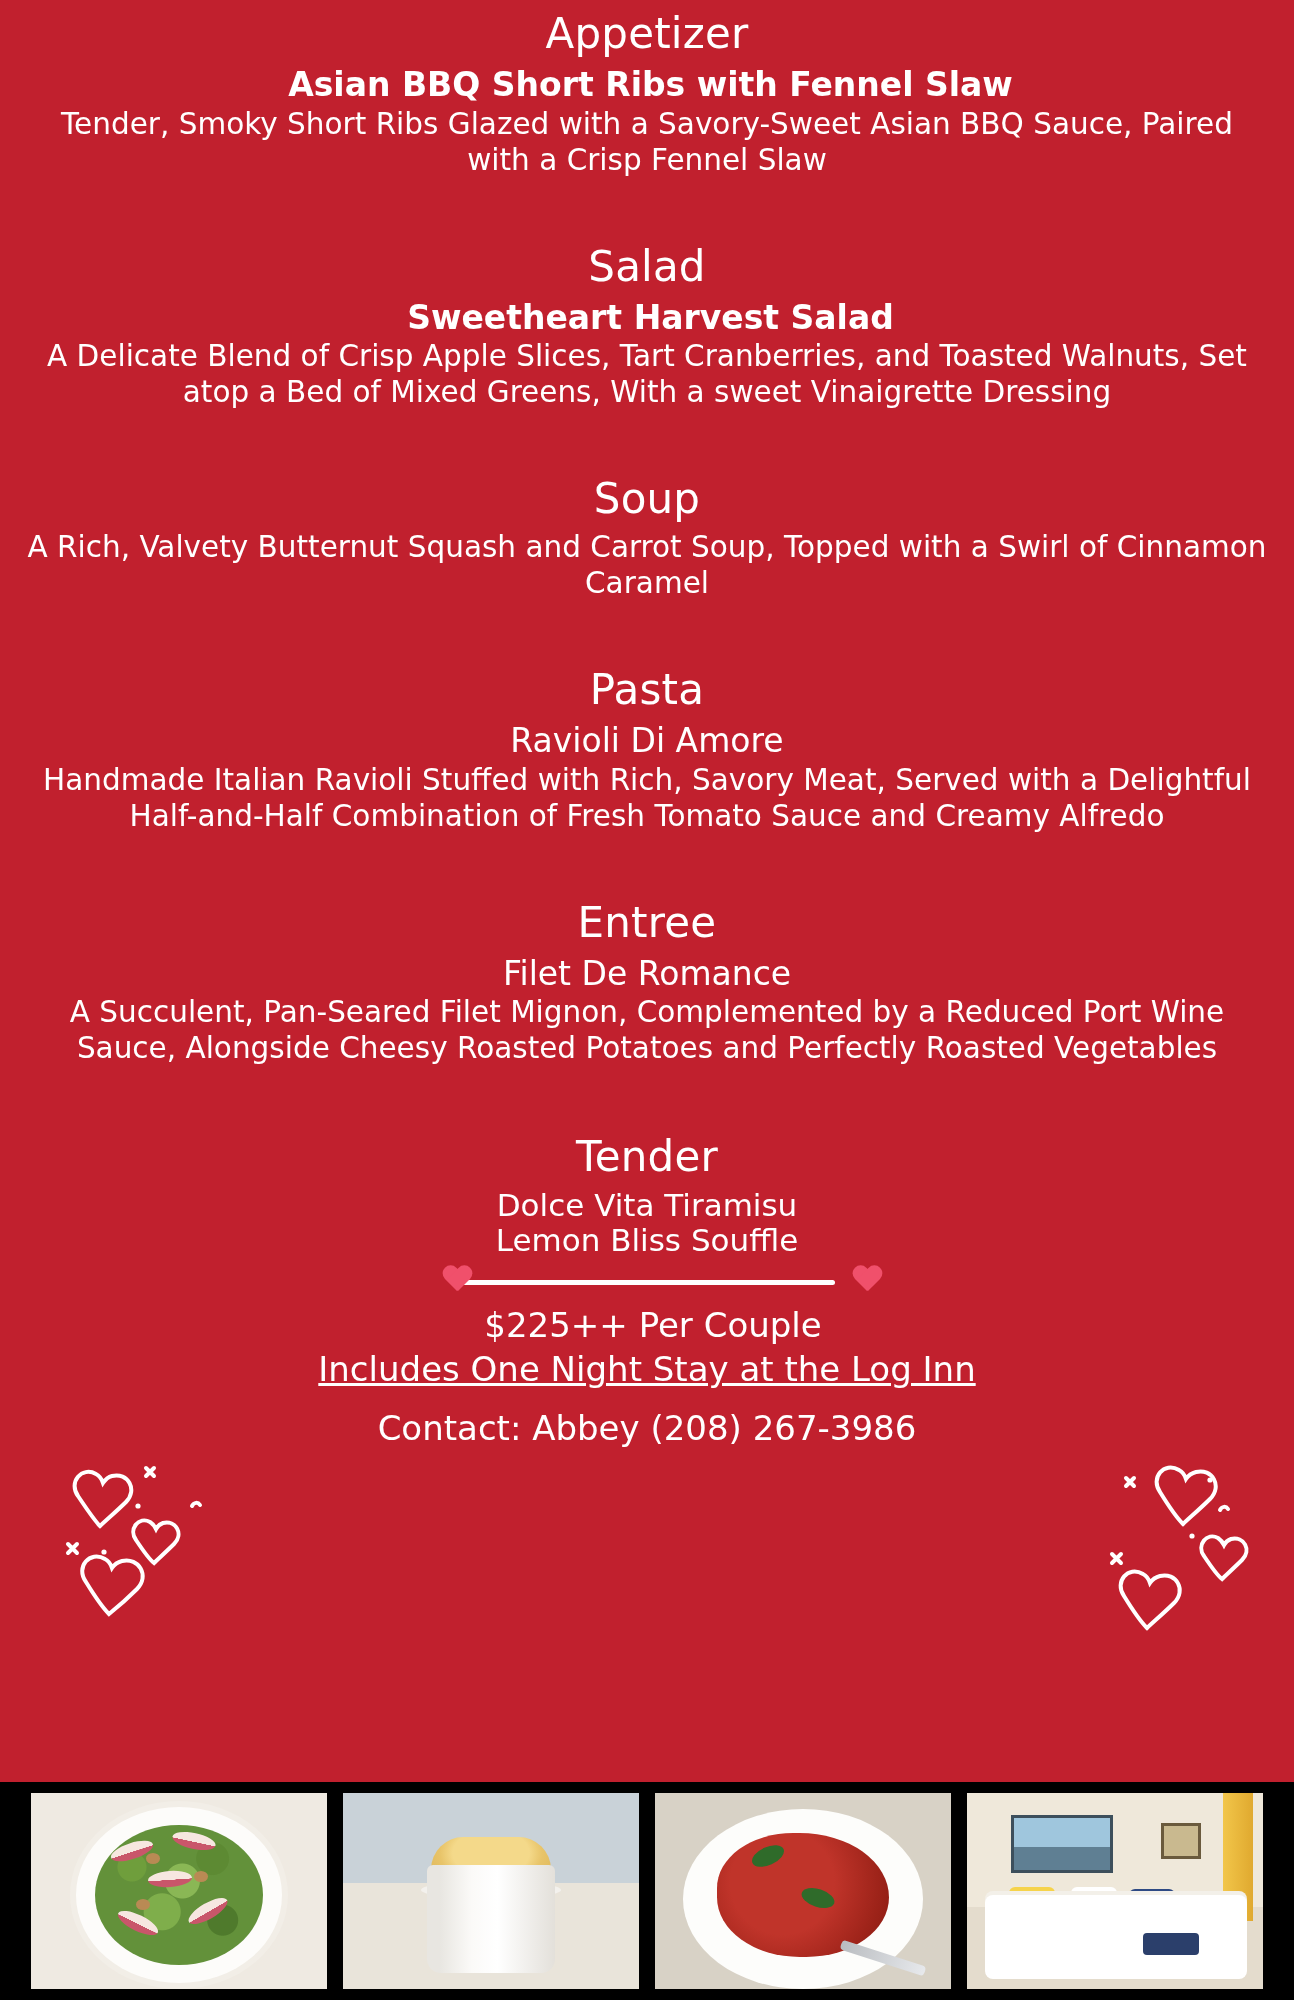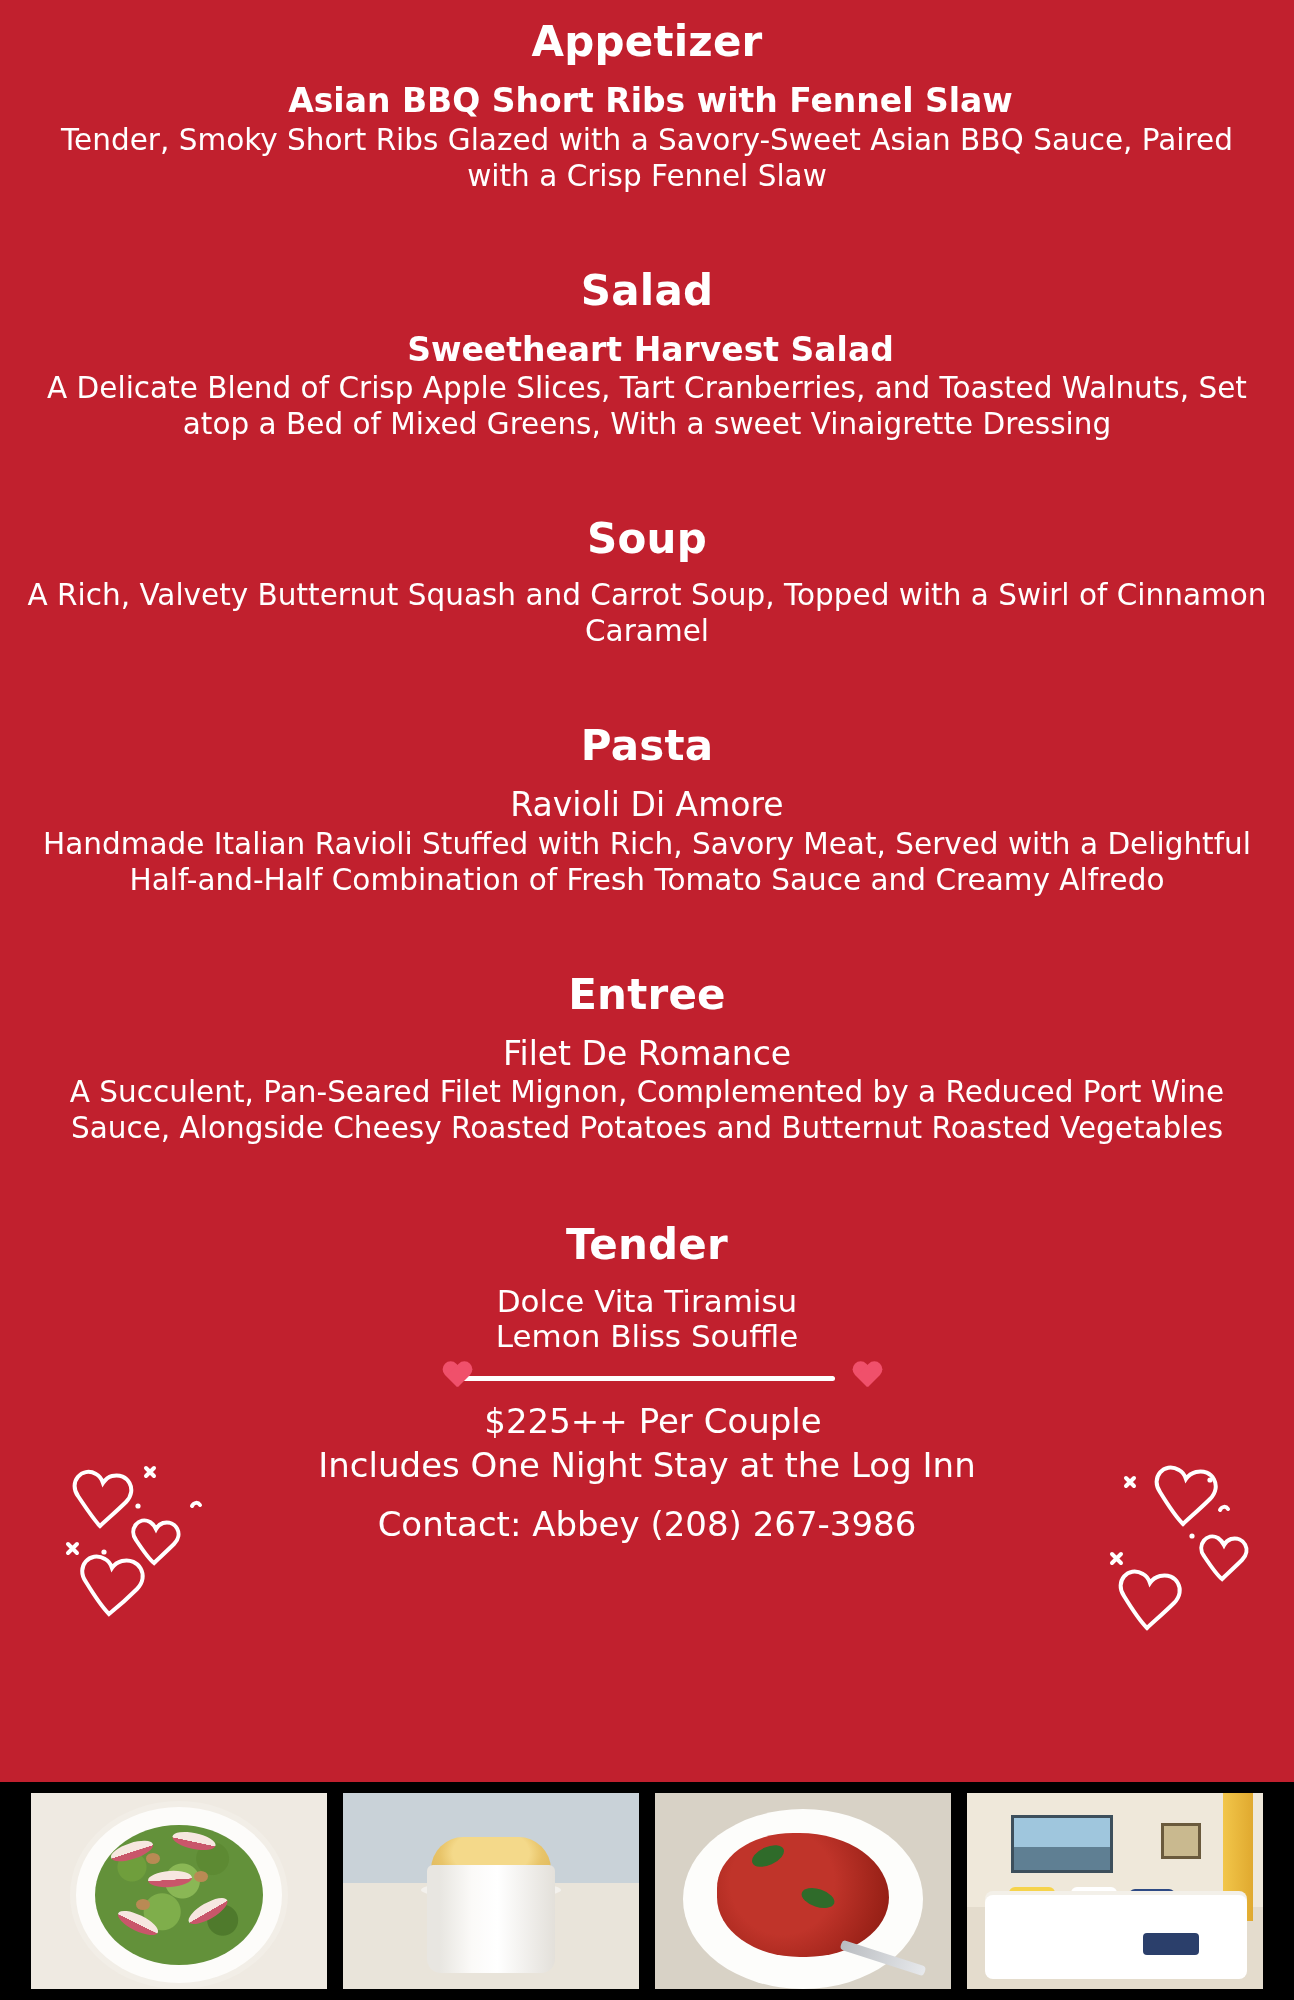--- a/index.html
+++ b/index.html
@@ -21,24 +21,24 @@
     padding-top: 2px;
     box-sizing: border-box;
   }
   .course {
     text-align: center;
     margin: 0 auto;
     width: 1294px;
   }
   .course-title {
     font-size: 42px;
-    font-weight: bold;
+    font-weight: normal;
     line-height: 1.12;
     letter-spacing: 0.2px;
-    margin: 16px;
+    margin: 8px;
   }
   .dish-name {
     font-size: 33px;
     line-height: 1.2;
     margin: 2px 0 0 0;
   }
   .dish-name.bold {
     font-weight: bold;
     padding-left: 7px;
   }
@@ -112,20 +112,21 @@
   }
   .price-line {
     font-size: 34px;
     line-height: 1.25;
     margin: 2px 0 0 12px;
   }
   .includes-line {
     font-size: 34px;
     line-height: 1.25;
     margin: 2px 0 16px 0;
+    text-decoration: underline;
   }
   .contact-line {
     font-size: 34px;
     line-height: 1.25;
     margin: 6px 0 0 0;
   }
 
   
   .doodle {
     position: absolute;
@@ -341,21 +342,21 @@
     <div class="course-title">Pasta</div>
     <div class="dish-name">Ravioli Di Amore</div>
     <div class="dish-desc">Handmade Italian Ravioli Stuffed with Rich, Savory Meat, Served with a Delightful Half-and-Half Combination of Fresh Tomato Sauce and Creamy Alfredo</div>
   </div>
 
   <div class="gap-4"></div>
 
   <div class="course">
     <div class="course-title">Entree</div>
     <div class="dish-name">Filet De Romance</div>
-    <div class="dish-desc">A Succulent, Pan-Seared Filet Mignon, Complemented by a Reduced Port Wine Sauce, Alongside Cheesy Roasted Potatoes and Butternut Roasted Vegetables</div>
+    <div class="dish-desc">A Succulent, Pan-Seared Filet Mignon, Complemented by a Reduced Port Wine Sauce, Alongside Cheesy Roasted Potatoes and Perfectly Roasted Vegetables</div>
   </div>
 
   <div class="gap-5"></div>
 
   <div class="dessert-block">
     <div class="course-title">Tender</div>
     <div class="dessert-line">Dolce Vita Tiramisu</div>
     <div class="dessert-line">Lemon Bliss Souffle</div>
 
     <div class="divider-row">

